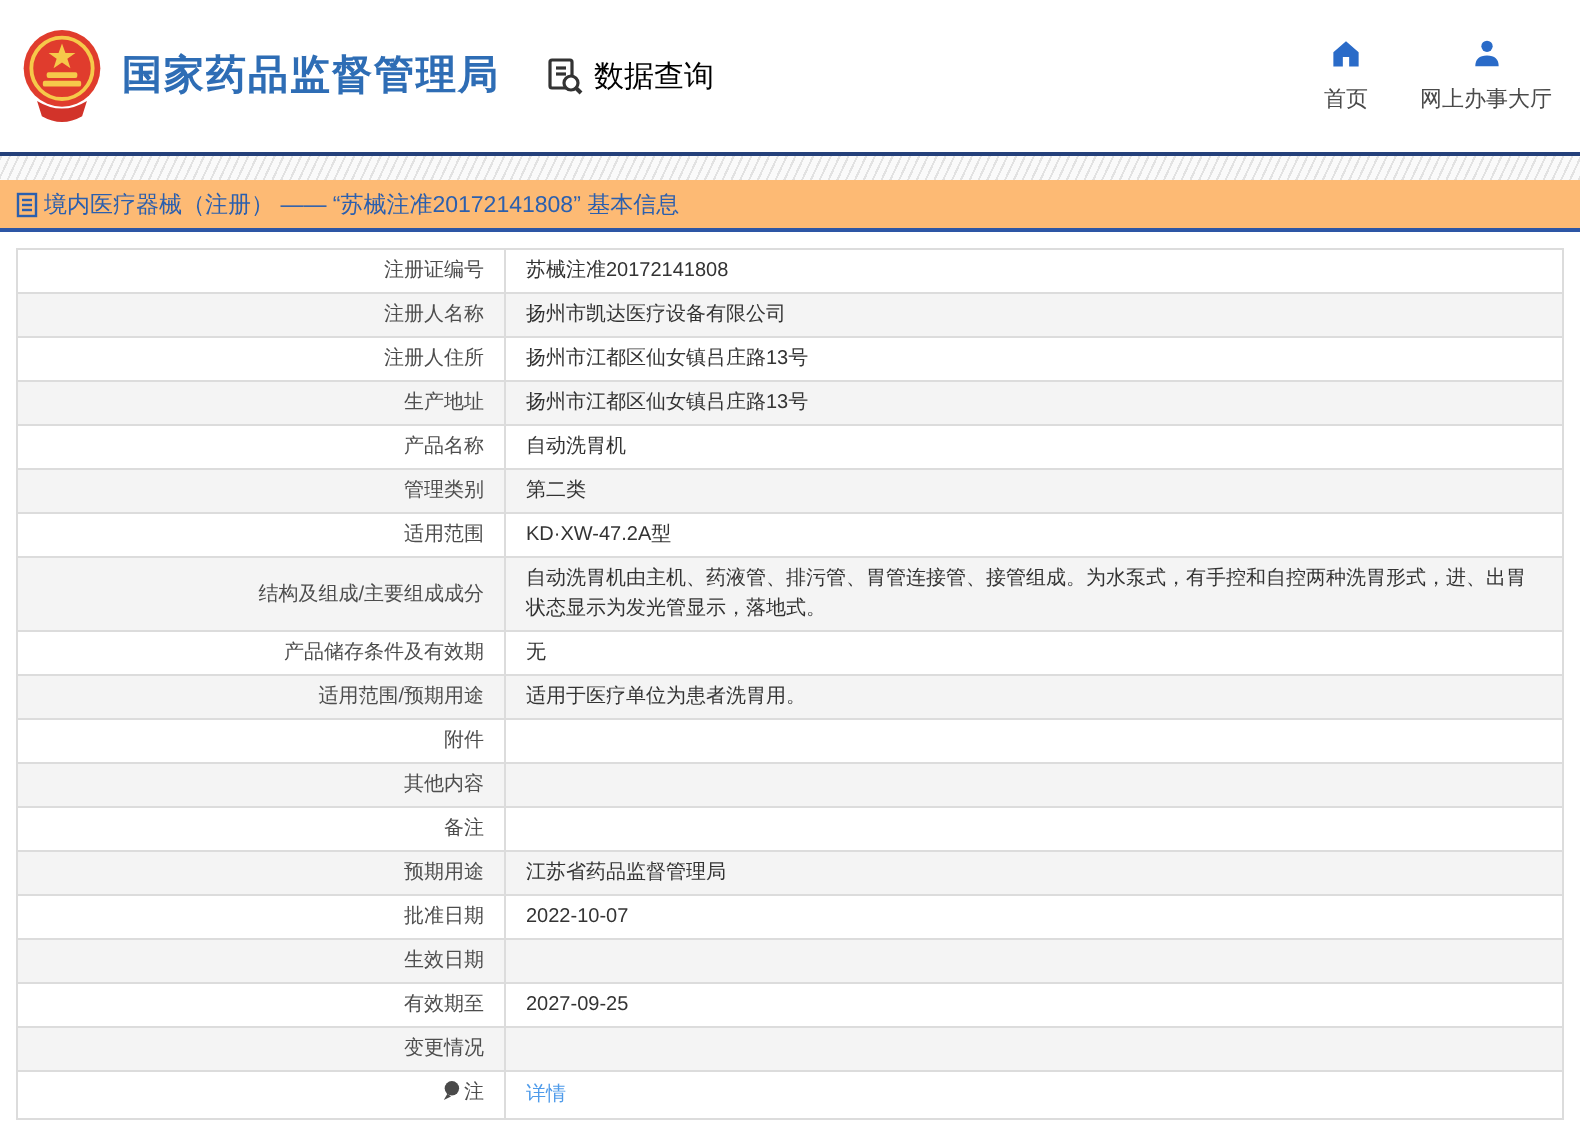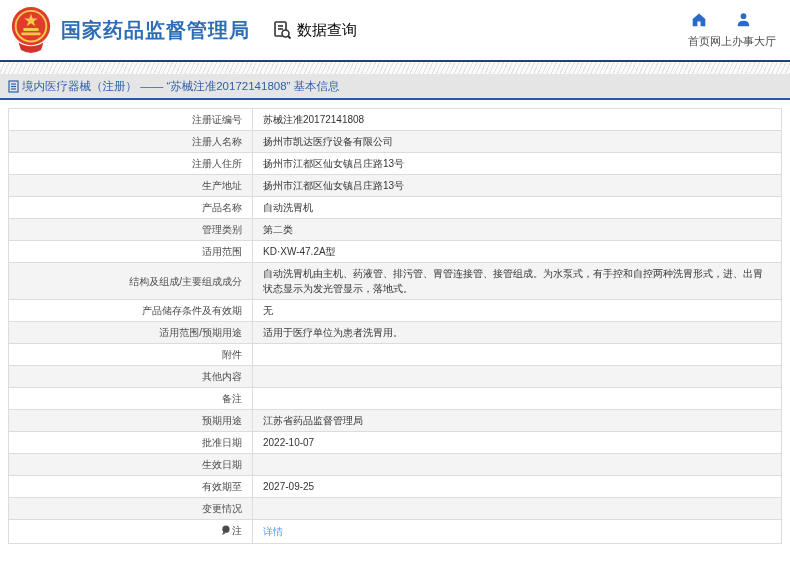--- a/index.html
+++ b/index.html
@@ -4,47 +4,47 @@
 <style>
   * { margin:0; padding:0; box-sizing:border-box; }
   html,body { background:#fff; }
   body {
     width:790px; height:572px; overflow:hidden;
     font-family:"Liberation Sans","DejaVu Sans",sans-serif;
     color:#333;
   }
   
   .site-header {
-    height:62px; background:#fff; display:flex; align-items:center;
+    height:78px; background:#fff; display:flex; align-items:center;
     padding:0 14px 0 8px; border-bottom:2px solid #24407a;
   }
   .brand { display:flex; align-items:center; }
   .emblem { width:46px; height:50px; flex:0 0 auto; }
   .brand-text { margin-left:7px; }
   .agency-cn { font-size:20px; font-weight:bold; color:#2e6db5; letter-spacing:1px; line-height:1.15; }
   .agency-en { font-size:9.5px; color:#2e6db5; margin-top:2px; }
   .section-title {
     display:flex; align-items:center; margin-left:22px;
     font-size:15px; color:#000000; font-weight:500;
   }
   .section-title .ds-icon { margin-right:5px; display:inline-flex; }
-  .hdr-nav { margin-left:auto; display:flex; align-items:center; }
+  .hdr-nav { margin-left:auto; display:flex; align-items:center; gap:26px; }
   .nav-item {
     display:flex; flex-direction:column; align-items:center; gap:3px;
     text-decoration:none; cursor:pointer;
   }
   .nav-item .nav-label { font-size:11px; color:#4a4a4a; }
   
   .stripe-band {
     height:12px;
     background:repeating-linear-gradient(115deg,#e2e2e2 0,#e2e2e2 1px,#fafafa 1px,#fafafa 4px);
   }
   
   .breadcrumb {
-    height:26px; background:#e5e5e5; border-bottom:2px solid #2d56a5;
+    height:26px; background:#fdba74; border-bottom:2px solid #2d56a5;
     display:flex; align-items:center; padding:0 8px;
     font-size:11.5px; color:#2b5fae;
   }
   .breadcrumb .bc-icon { margin-right:3px; display:inline-flex; }
   
   .tbl-wrap { padding:8px 8px 16px 8px; }
   table.info {
     width:100%; border-collapse:collapse; table-layout:fixed;
     border:1px solid #c9c9c9; font-size:10px;
   }

